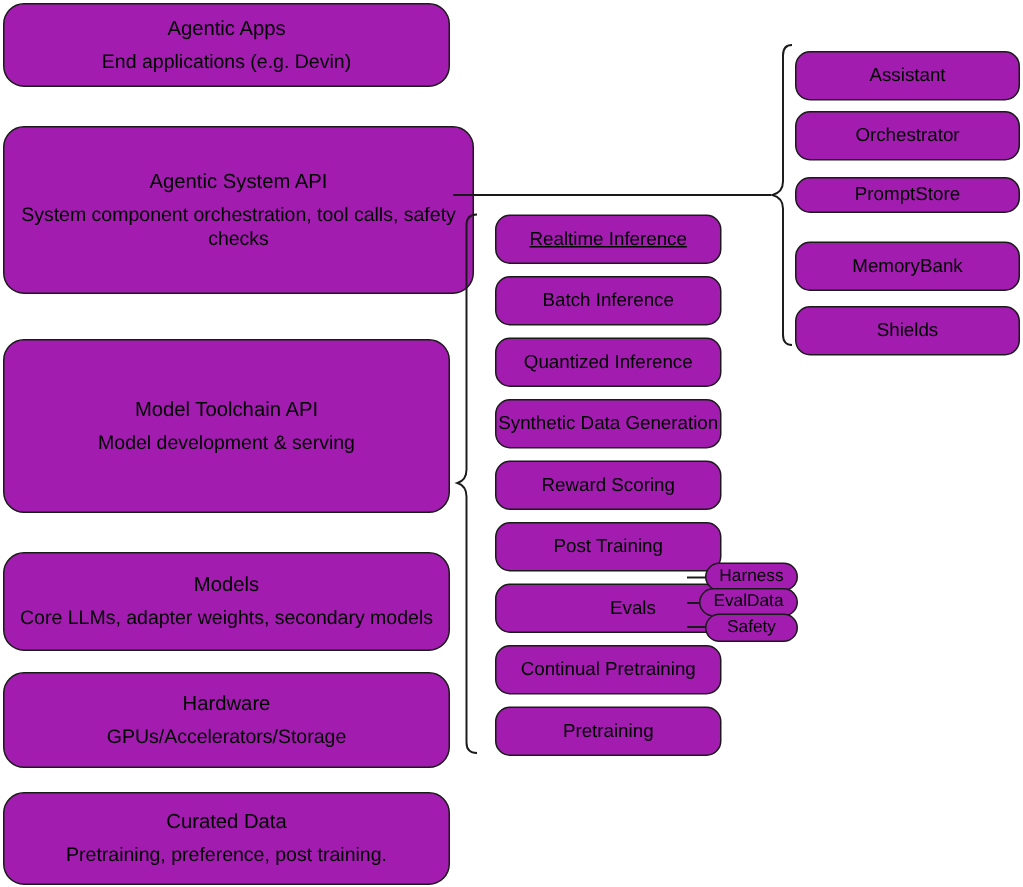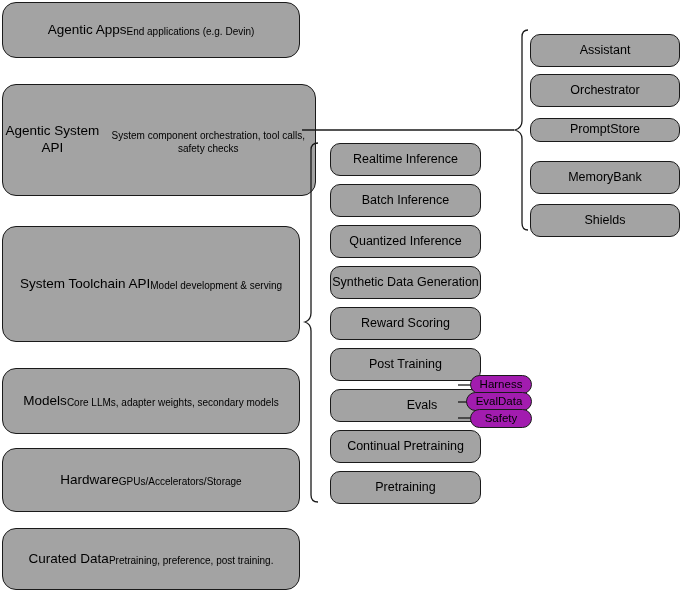--- a/index.html
+++ b/index.html
@@ -18,38 +18,38 @@
   #canvas {
     position: absolute;
     inset: 0;
     width: 682px;
     height: 591px;
   }
   .node {
     position: absolute;
     box-sizing: border-box;
     border: 1.3px solid #1a1a1a;
-    background: #a3a3a3;
+    background: #a21caf;
     display: flex;
-    flex-direction: row;
+    flex-direction: column;
     align-items: center;
     justify-content: center;
     text-align: center;
     line-height: 1.25;
   }
   
   .layer {
     border-radius: 14px;
   }
   .layer .title {
     font-size: 13.5px;
     color: #000;
   }
   .layer .subtitle {
-    font-size: 10px;
+    font-size: 13px;
     color: #000;
     margin-top: 5px;
   }
   
   .capsule {
     border-radius: 10px;
     font-size: 12.5px;
   }
   
   .pill {
@@ -103,40 +103,40 @@
     <div class="title">Agentic Apps</div>
     <div class="subtitle">End applications (e.g. Devin)</div>
   </div>
 
   <div class="node layer" style="left:2px; top:84px; width:314px; height:112px;">
     <div class="title">Agentic System API</div>
     <div class="subtitle">System component orchestration, tool calls, safety checks</div>
   </div>
 
   <div class="node layer" style="left:2px; top:226px; width:298px; height:116px;">
-    <div class="title">System Toolchain API</div>
+    <div class="title">Model Toolchain API</div>
     <div class="subtitle">Model development &amp; serving</div>
   </div>
 
   <div class="node layer" style="left:2px; top:368px; width:298px; height:66px;">
     <div class="title">Models</div>
     <div class="subtitle">Core LLMs, adapter weights, secondary models</div>
   </div>
 
   <div class="node layer" style="left:2px; top:448px; width:298px; height:64px;">
     <div class="title">Hardware</div>
     <div class="subtitle">GPUs/Accelerators/Storage</div>
   </div>
 
   <div class="node layer" style="left:2px; top:528px; width:298px; height:62px;">
     <div class="title">Curated Data</div>
     <div class="subtitle">Pretraining, preference, post training.</div>
   </div>
 
-  <div class="node capsule" style="left:330px; top:143px; width:151px; height:33px;">
+  <div class="node capsule" style="left:330px; top:143px; width:151px; height:33px;text-decoration:underline;">
     <span>Realtime Inference</span>
   </div>
   <div class="node capsule" style="left:330px; top:184px; width:151px; height:33px;align-items:center;">
     <span>Batch Inference</span>
   </div>
   <div class="node capsule" style="left:330px; top:225px; width:151px; height:33px;">
     <span>Quantized Inference</span>
   </div>
   <div class="node capsule" style="left:330px; top:266px; width:151px; height:33px;">
     <span>Synthetic Data Generation</span>

